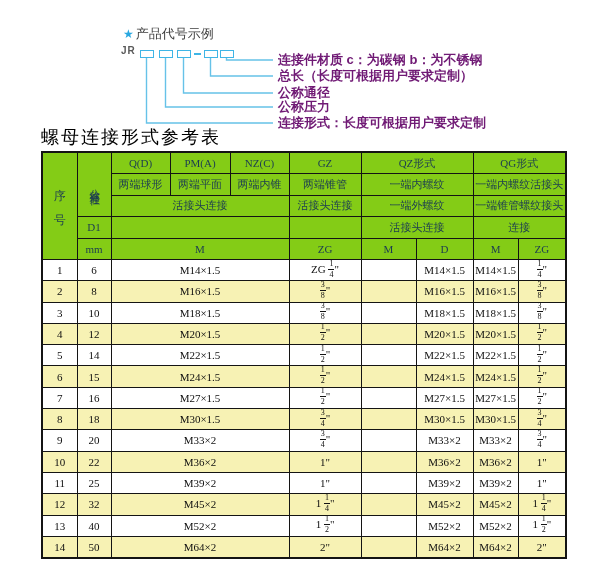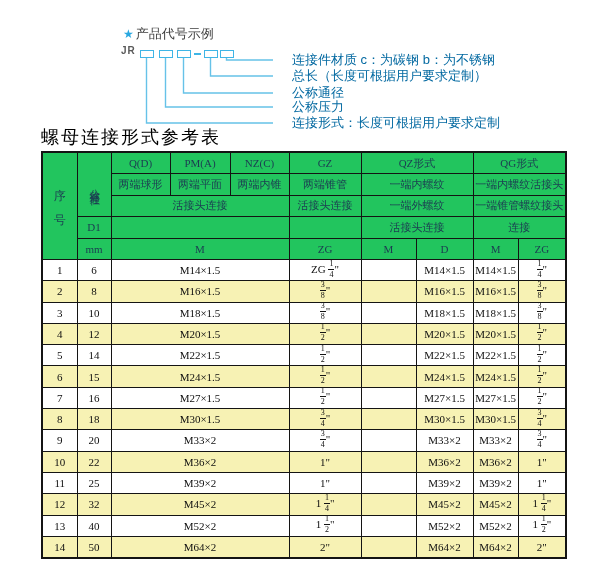--- a/index.html
+++ b/index.html
@@ -7,30 +7,30 @@
     width:600px; height:567px; position:relative; background:#ffffff;
     font-family:"Liberation Sans", sans-serif; overflow:hidden;
   }
   
   .dg-title { position:absolute; left:123px; top:25px; font-size:13px; font-weight:normal; color:#3c3c3c; white-space:nowrap; }
   .star { color:#29a8e0; margin-right:2px; font-size:12px; }
   .jr { position:absolute; left:121px; top:45px; font-size:10px; font-weight:bold; color:#5a5a5a; letter-spacing:1px; }
   .code-box { position:absolute; top:50px; width:12px; height:6px; background:#fff; border:1.5px solid #3fb5e6; }
   .code-dash { position:absolute; top:53px; left:194px; width:7px; height:2px; background:#3fb5e6; }
   .lines-svg { position:absolute; left:0; top:0; }
-  .dg-lbl { position:absolute; left:292px; font-size:13px; font-weight:normal; color:#0369a1; white-space:nowrap; line-height:14px; }
+  .dg-lbl { position:absolute; left:278px; font-size:13px; font-weight:bold; color:#701a75; white-space:nowrap; line-height:14px; }
   
   .tbl-title { position:absolute; left:41px; top:125px; font-size:18px; font-weight:normal; color:#000;
     font-family:"Liberation Serif","DejaVu Serif",serif; letter-spacing:2px; white-space:nowrap; }
   
   table.ref { position:absolute; left:41px; top:151px; width:524px; border-collapse:collapse; table-layout:fixed;
     font-family:"Liberation Serif","DejaVu Serif",serif; border:2px solid #141414; }
   table.ref td { border:1.5px solid #141414; text-align:center; vertical-align:middle; padding:0;
     font-size:11px; color:#0f0f0f; overflow:hidden; }
-  tr.h td { background:#22c55e; color:#1c3c52; height:20.4px; }
+  tr.h td { background:#84cc16; color:#1c3c52; height:20.4px; }
   tr.r td { height:20.3px; background:#ffffff; }
   tr.r.even td { background:#f7f2b4; }
   .vert { writing-mode:vertical-rl; text-orientation:upright; display:inline-block; line-height:1; }
   .vseq { letter-spacing:26px; font-size:12px; }
   .vdn  { letter-spacing:2px; font-size:10.5px; }
   .frac { display:inline-block; vertical-align:middle; text-align:center; line-height:1; font-size:8px; position:relative; top:-1px; }
   .frac .fn { display:block; border-bottom:1px solid #141414; padding:0 1px 1px; }
   .frac .fd { display:block; padding-top:1px; }
 </style>
 </head>

